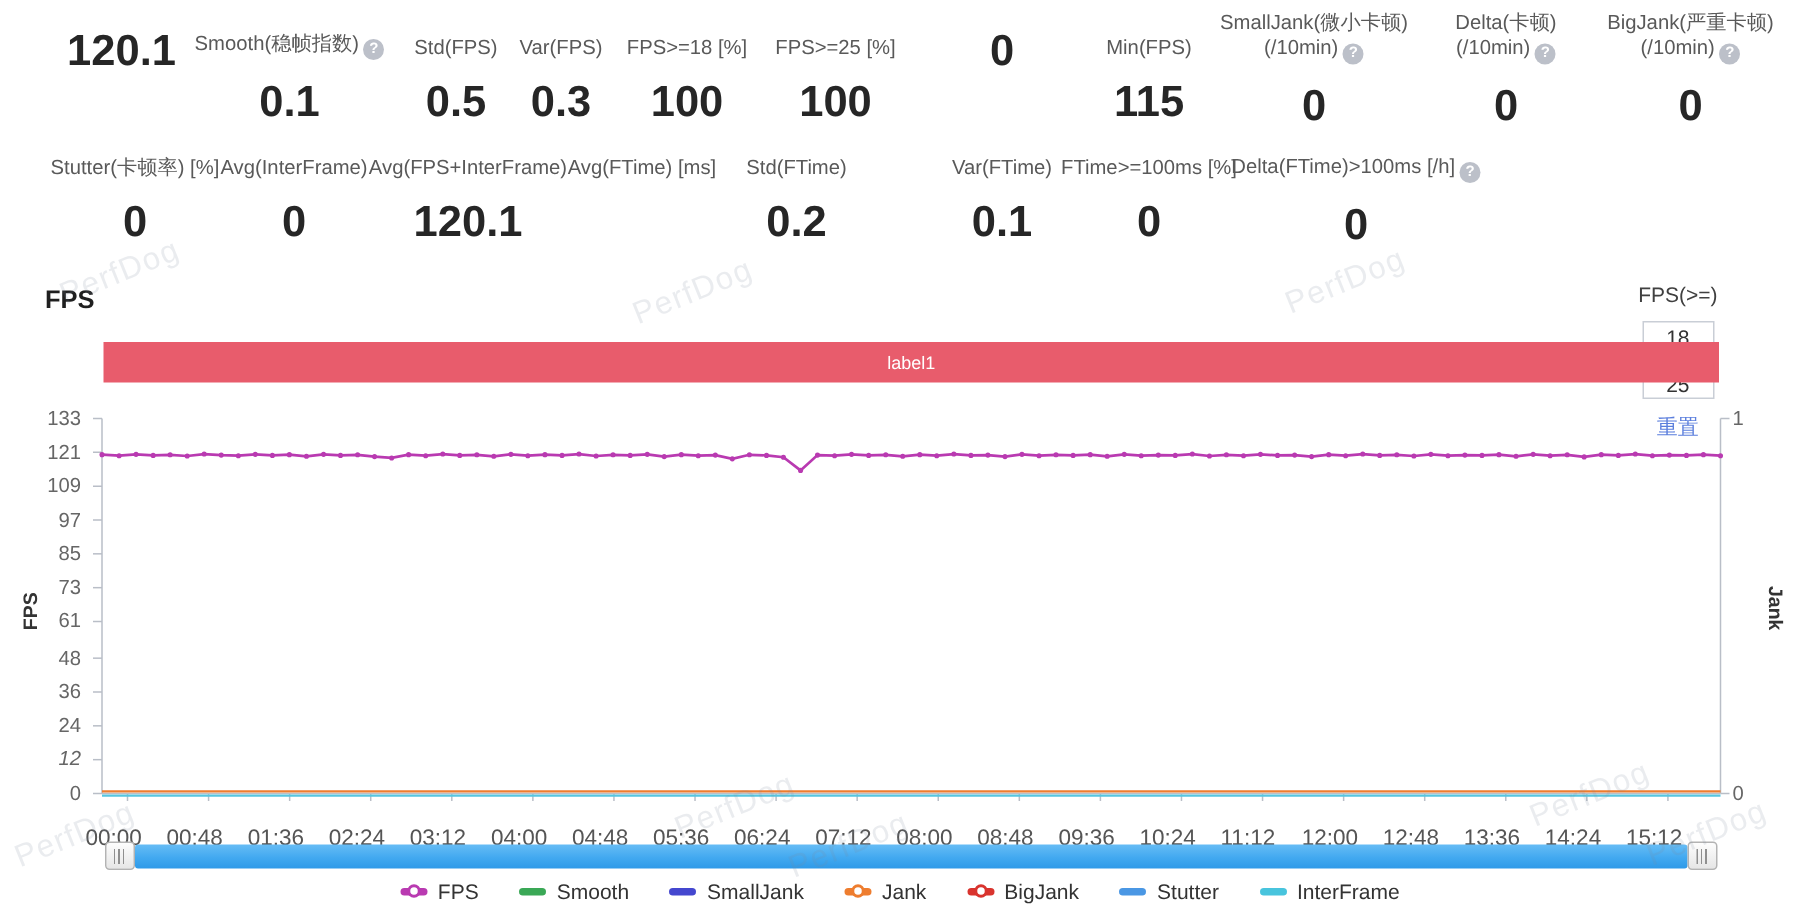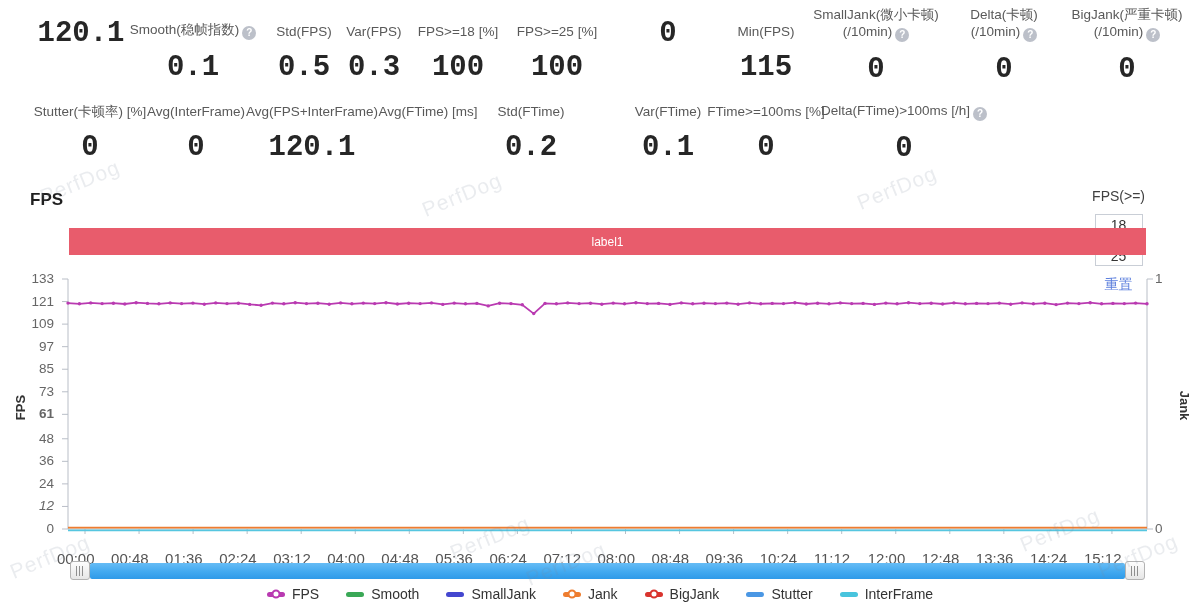--- a/index.html
+++ b/index.html
@@ -12,21 +12,21 @@
   
   .stats-row{position:absolute;left:0;width:1200px;}
   #stats-row-1{top:6px;}
   #stats-row-2{top:102px;}
   .stat-col{position:absolute;text-align:center;}
   .stat-label{
     display:flex;flex-direction:column;justify-content:flex-end;
     font-size:13.5px;color:#595959;line-height:17px;min-height:34px;
   }
   #stats-row-2 .stat-label{min-height:18px;}
-  .stat-value{font-size:29px;font-weight:bold;color:#262626;margin-top:13px;line-height:30px;font-family:Liberation Mono, monospace;}
+  .stat-value{font-size:29px;font-weight:bold;color:#262626;margin-top:13px;line-height:30px;}
   .help-icon{
     display:inline-block;width:14px;height:14px;border-radius:50%;
     background:#bcc0c9;color:#fff;font-size:10px;font-weight:bold;
     line-height:14px;text-align:center;margin-left:3px;vertical-align:-2px;
   }
   
   .section-title{position:absolute;left:30px;top:190px;font-size:17px;font-weight:bold;color:#1f1f1f;}
   .fps-filter{position:absolute;right:55px;top:188px;display:flex;align-items:center;gap:10px;font-size:14px;color:#404040;flex-direction:column;}
   .fps-filter input{
     width:46px;height:19px;border:1px solid #c9ced6;text-align:center;
@@ -200,21 +200,21 @@
 <div class="chart" id="chart">
   <div class="axis-title" id="left-axis-title" style="left:0px;top:400px;transform:rotate(-90deg);">FPS</div>
   <div class="axis-title" id="right-axis-title" style="left:1164px;top:398px;transform:rotate(90deg);">Jank</div>
   <div id="ticks-holder">
       <div class="ytick-label" style="left: 0px; top: 271px;">133</div>
       <div class="ytick-label" style="left: 0px; top: 293.556px;">121</div>
       <div class="ytick-label" style="left: 0px; top: 316.113px;">109</div>
       <div class="ytick-label" style="left: 0px; top: 338.669px;">97</div>
       <div class="ytick-label" style="left: 0px; top: 361.226px;">85</div>
       <div class="ytick-label" style="left: 0px; top: 383.782px;">73</div>
-      <div class="ytick-label" style="left: 0px; top: 406.338px; font-weight: bold;">61</div>
+      <div class="ytick-label" style="left: 0px; top: 406.338px;">61</div>
       <div class="ytick-label" style="left: 0px; top: 430.774px;">48</div>
       <div class="ytick-label" style="left: 0px; top: 453.331px;">36</div>
       <div class="ytick-label" style="left: 0px; top: 475.887px;">24</div>
       <div class="ytick-label" style="left: 0px; top: 498.444px; font-style: italic;">12</div>
       <div class="ytick-label" style="left: 0px; top: 521px;">0</div>
       <div class="ytick-label right" style="left: 1155px; top: 271px;">1</div>
       <div class="ytick-label right" style="left: 1155px; top: 521px;">0</div>
       <div class="xtick-label" style="left: 57px;">00:00</div>
       <div class="xtick-label" style="left: 111.05px;">00:48</div>
       <div class="xtick-label" style="left: 165.1px;">01:36</div>

